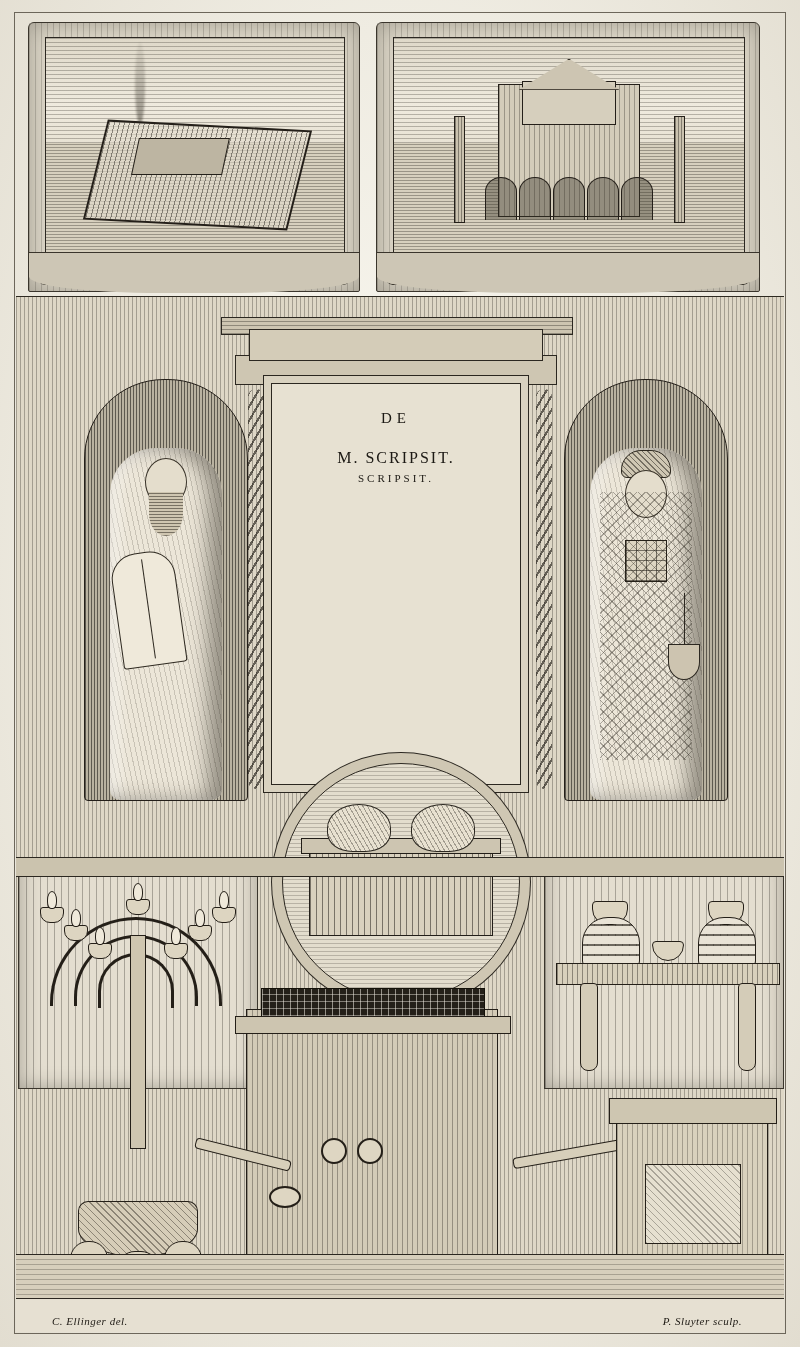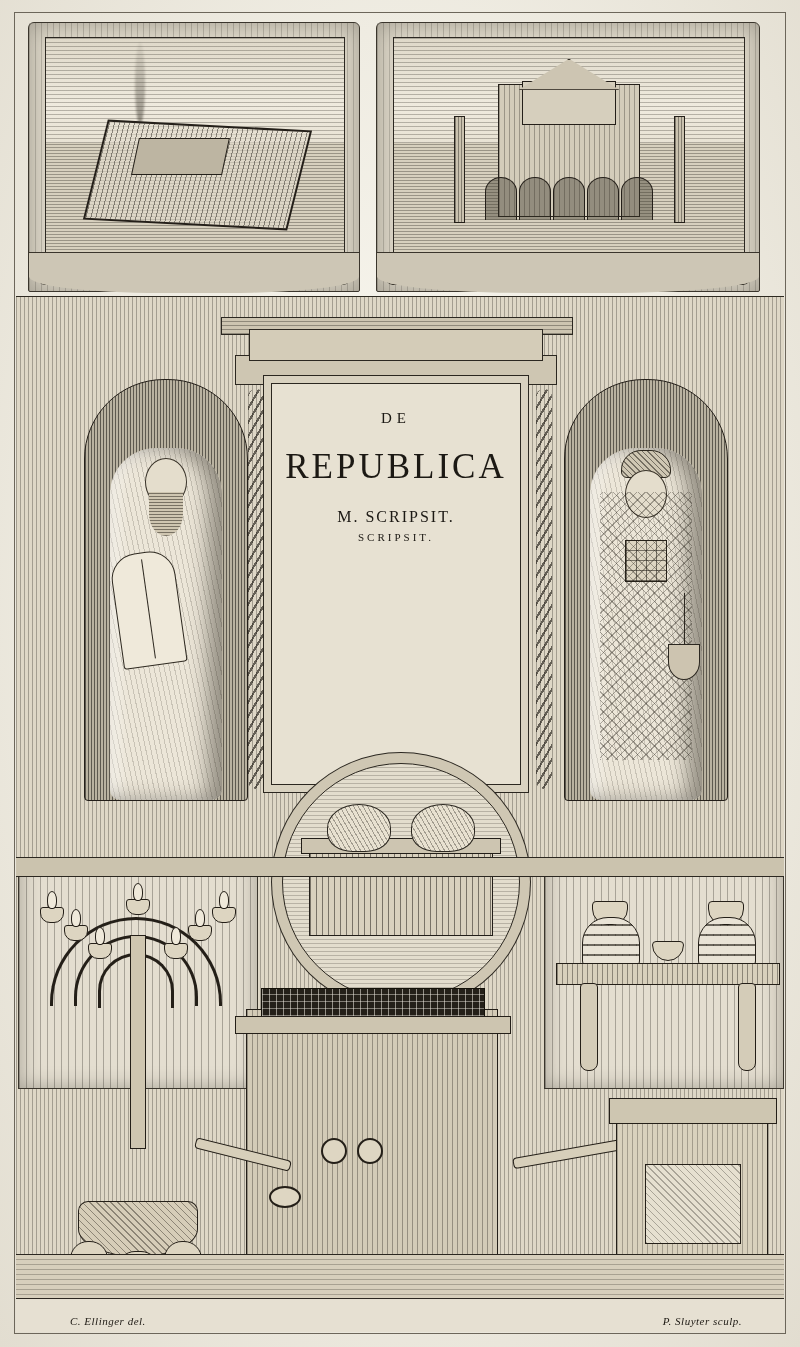--- a/index.html
+++ b/index.html
@@ -218,21 +218,21 @@
     background: #cec6b2;
     border: 1px solid #2b2720;
   }
   .title-text {
     position: absolute;
     left: 0; right: 0; top: 26px;
     text-align: center;
     color: #1c1914;
     letter-spacing: 2px;
   }
-  .t-de { font-size: 15px; letter-spacing: 5px; margin-bottom: 20px; }
+  .t-de { font-size: 15px; letter-spacing: 5px; margin-bottom: 12px; }
   .t-main {
     font-size: 35px;
     letter-spacing: 3px;
     line-height: 1.12;
     font-family: "Liberation Serif", serif;
   }
   .t-libri { font-size: 20px; letter-spacing: 3px; margin-top: 12px; }
   .t-author { font-size: 16px; letter-spacing: 2px; margin-top: 22px; }
   .t-scripsit { font-size: 11px; letter-spacing: 3px; margin-top: 5px; }
 
@@ -586,21 +586,21 @@
 
   
   .credit {
     position: absolute;
     bottom: 6px;
     font-size: 11px;
     font-style: italic;
     color: #1e1a14;
     letter-spacing: .5px;
   }
-  .credit-left { left: 54px; }
+  .credit-left { left: 36px; }
   .credit-right { right: 42px; }
 
   .floor {
     position: absolute;
     left: 0; right: 0; bottom: 0;
     height: 34px;
     background: #e6e0d2;
     border-top: 1px solid #2b2720;
   }
 </style>
@@ -692,21 +692,20 @@
       <div class="cornice" style="left:205px; top:20px; width:350px; height:16px;"></div>
       <div class="tablet-top2"></div>
       <div class="tablet-top"></div>
 
       <div class="garland garland-left"></div>
       <div class="garland garland-right"></div>
 
       <div class="tablet">
         <div class="title-text">
           <div class="t-de">DE</div>
-          <div class="t-main">REPUBLICA</div>
           <div class="t-author">M. SCRIPSIT.</div>
           <div class="t-scripsit">SCRIPSIT.</div>
         </div>
       </div>
 
       <div class="niche niche-left">
         <div class="statue">
           <div class="head"></div>
           <div class="beard"></div>
           <div class="tablets-law"></div>

